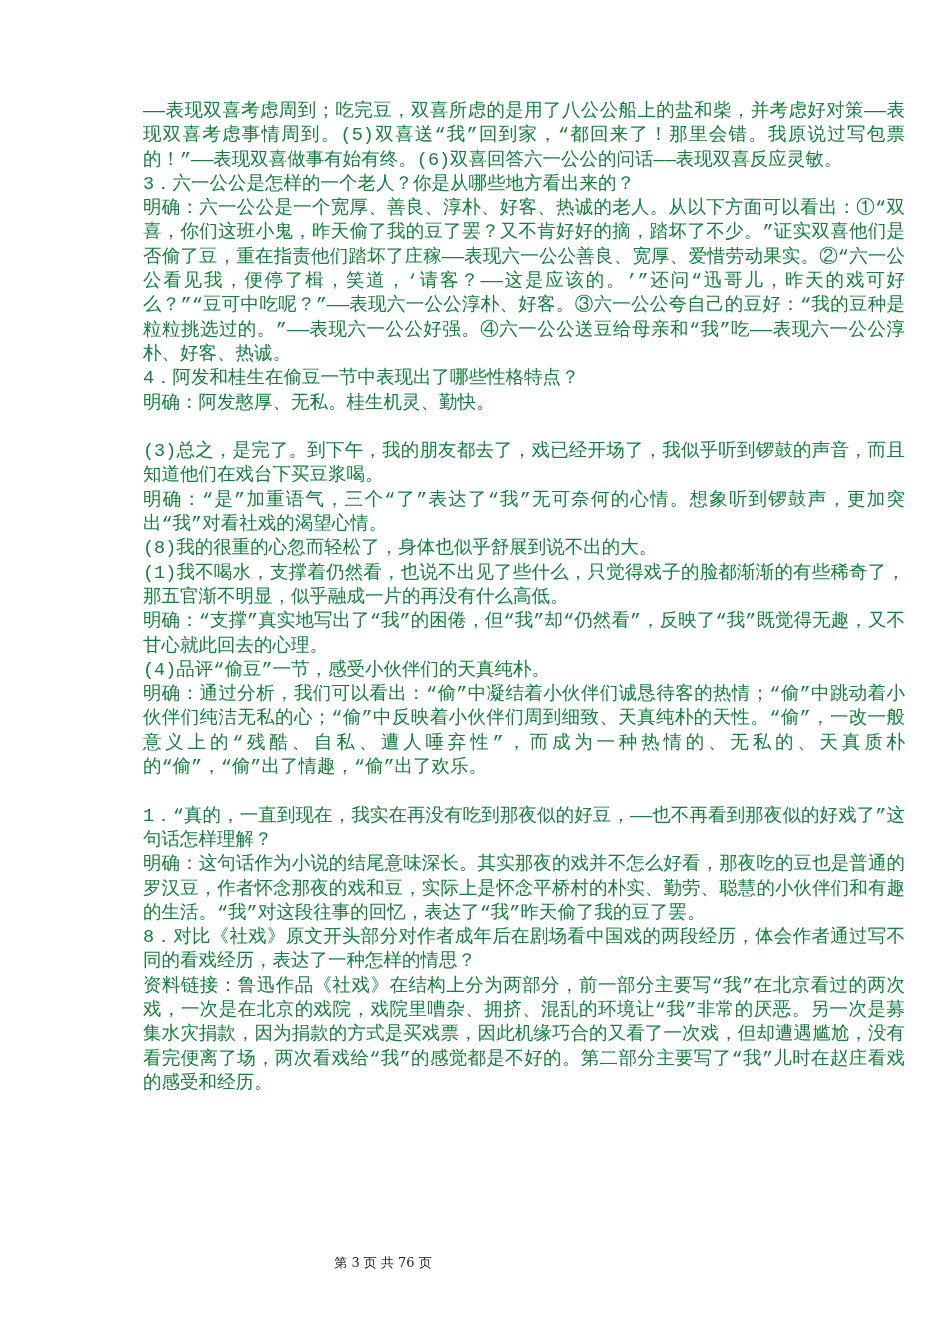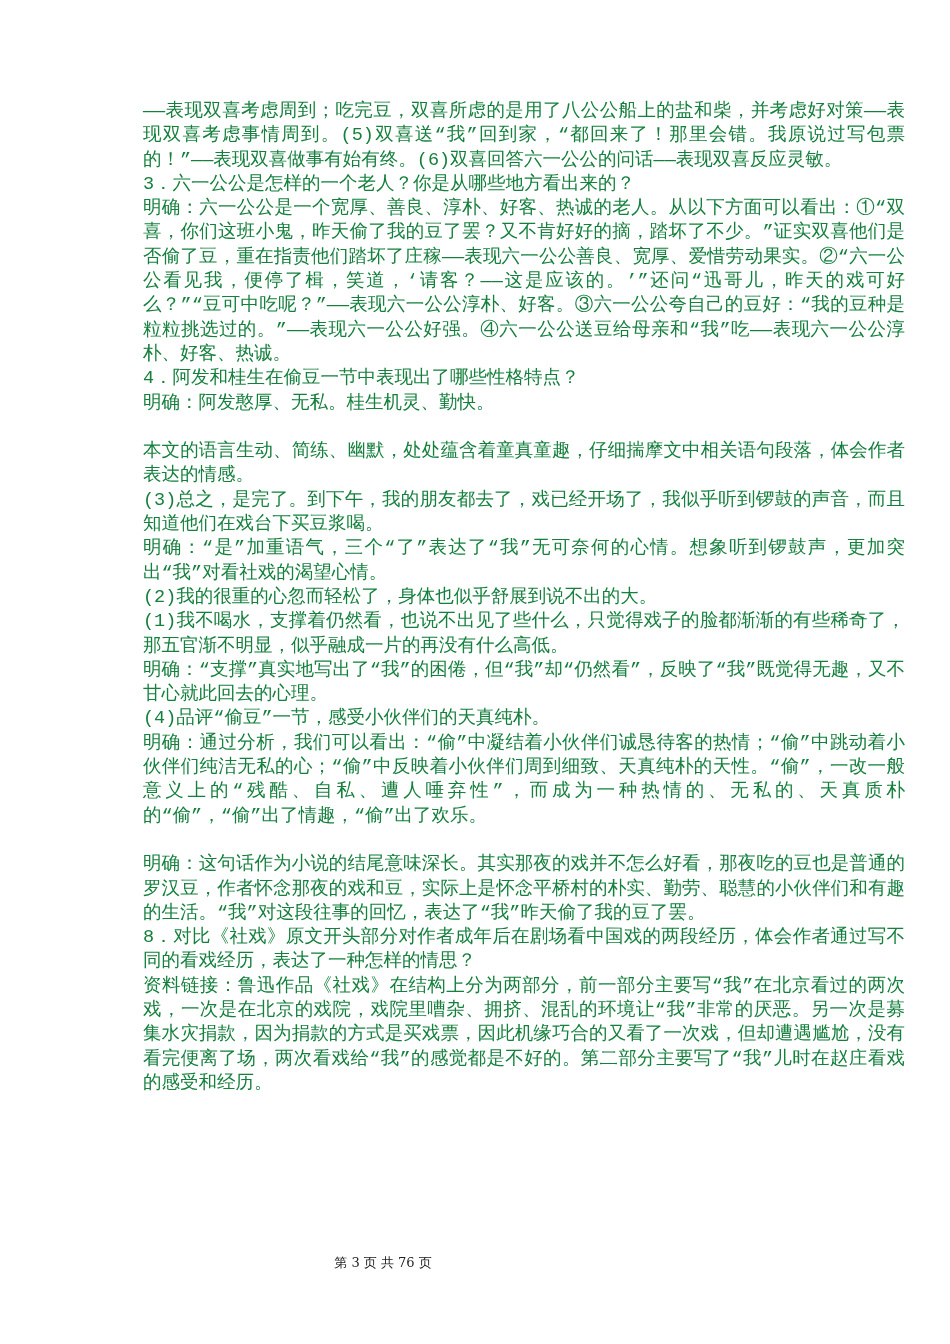--- a/index.html
+++ b/index.html
@@ -22,27 +22,27 @@
 </head>
 <body>
 
 <div class="page">
   <p>——表现双喜考虑周到；吃完豆，双喜所虑的是用了八公公船上的盐和柴，并考虑好对策——表现双喜考虑事情周到。(5)双喜送“我”回到家，“都回来了！那里会错。我原说过写包票的！”——表现双喜做事有始有终。(6)双喜回答六一公公的问话——表现双喜反应灵敏。</p>
   <p>3．六一公公是怎样的一个老人？你是从哪些地方看出来的？</p>
   <p>明确：六一公公是一个宽厚、善良、淳朴、好客、热诚的老人。从以下方面可以看出：①“双喜，你们这班小鬼，昨天偷了我的豆了罢？又不肯好好的摘，踏坏了不少。”证实双喜他们是否偷了豆，重在指责他们踏坏了庄稼——表现六一公公善良、宽厚、爱惜劳动果实。②“六一公公看见我，便停了楫，笑道，‘请客？——这是应该的。’”还问“迅哥儿，昨天的戏可好么？”“豆可中吃呢？”——表现六一公公淳朴、好客。③六一公公夸自己的豆好：“我的豆种是粒粒挑选过的。”——表现六一公公好强。④六一公公送豆给母亲和“我”吃——表现六一公公淳朴、好客、热诚。</p>
   <p>4．阿发和桂生在偷豆一节中表现出了哪些性格特点？</p>
   <p>明确：阿发憨厚、无私。桂生机灵、勤快。</p>
   <div class="gap"></div>
-  <p>本文的语言生动、简练、幽默，处处蕴含着童真童趣，仔细揣摩文中相关语句段落，体会作者表达的情感。</p>
   <p>(3)总之，是完了。到下午，我的朋友都去了，戏已经开场了，我似乎听到锣鼓的声音，而且知道他们在戏台下买豆浆喝。</p>
   <p>明确：“是”加重语气，三个“了”表达了“我”无可奈何的心情。想象听到锣鼓声，更加突出“我”对看社戏的渴望心情。</p>
-  <p>(2)我的很重的心忽而轻松了，身体也似乎舒展到说不出的大。</p>
+  <p>(8)我的很重的心忽而轻松了，身体也似乎舒展到说不出的大。</p>
   <p>(1)我不喝水，支撑着仍然看，也说不出见了些什么，只觉得戏子的脸都渐渐的有些稀奇了，那五官渐不明显，似乎融成一片的再没有什么高低。</p>
   <p>明确：“支撑”真实地写出了“我”的困倦，但“我”却“仍然看”，反映了“我”既觉得无趣，又不甘心就此回去的心理。</p>
   <p>(4)品评“偷豆”一节，感受小伙伴们的天真纯朴。</p>
   <p>明确：通过分析，我们可以看出：“偷”中凝结着小伙伴们诚恳待客的热情；“偷”中跳动着小伙伴们纯洁无私的心；“偷”中反映着小伙伴们周到细致、天真纯朴的天性。“偷”，一改一般意义上的“残酷、自私、遭人唾弃性”，而成为一种热情的、无私的、天真质朴的“偷”，“偷”出了情趣，“偷”出了欢乐。</p>
   <div class="gap"></div>
+  <p>1．“真的，一直到现在，我实在再没有吃到那夜似的好豆，——也不再看到那夜似的好戏了”这句话怎样理解？</p>
   <p>明确：这句话作为小说的结尾意味深长。其实那夜的戏并不怎么好看，那夜吃的豆也是普通的罗汉豆，作者怀念那夜的戏和豆，实际上是怀念平桥村的朴实、勤劳、聪慧的小伙伴们和有趣的生活。“我”对这段往事的回忆，表达了“我”昨天偷了我的豆了罢。</p>
   <p>8．对比《社戏》原文开头部分对作者成年后在剧场看中国戏的两段经历，体会作者通过写不同的看戏经历，表达了一种怎样的情思？</p>
   <p>资料链接：鲁迅作品《社戏》在结构上分为两部分，前一部分主要写“我”在北京看过的两次戏，一次是在北京的戏院，戏院里嘈杂、拥挤、混乱的环境让“我”非常的厌恶。另一次是募集水灾捐款，因为捐款的方式是买戏票，因此机缘巧合的又看了一次戏，但却遭遇尴尬，没有看完便离了场，两次看戏给“我”的感觉都是不好的。第二部分主要写了“我”儿时在赵庄看戏的感受和经历。</p>
 </div>
 
 <div class="footer">第 3 页 共 76 页</div>
 
 </body></html>

